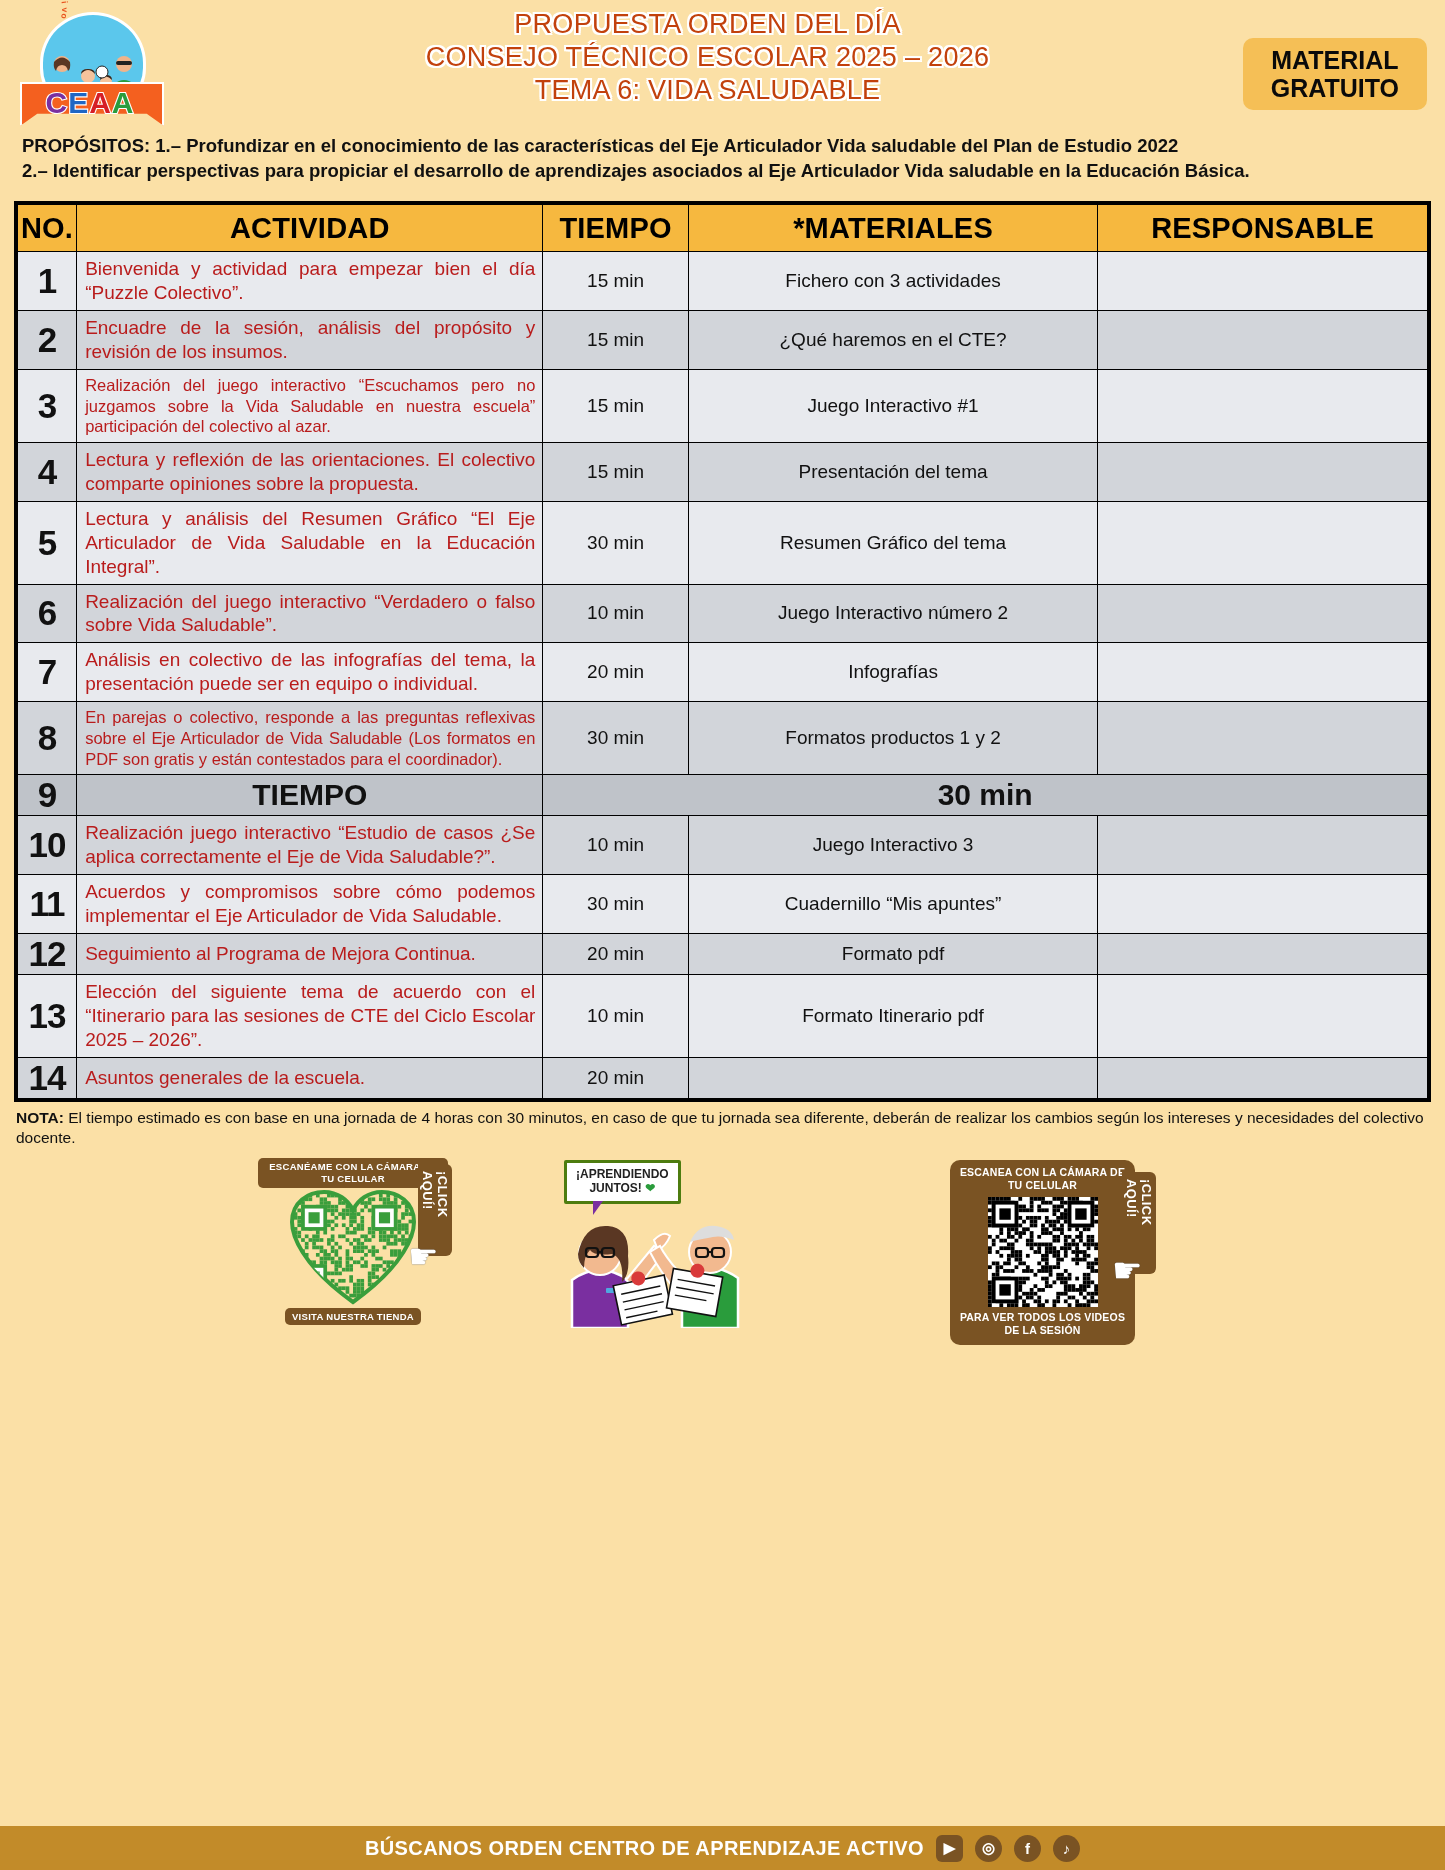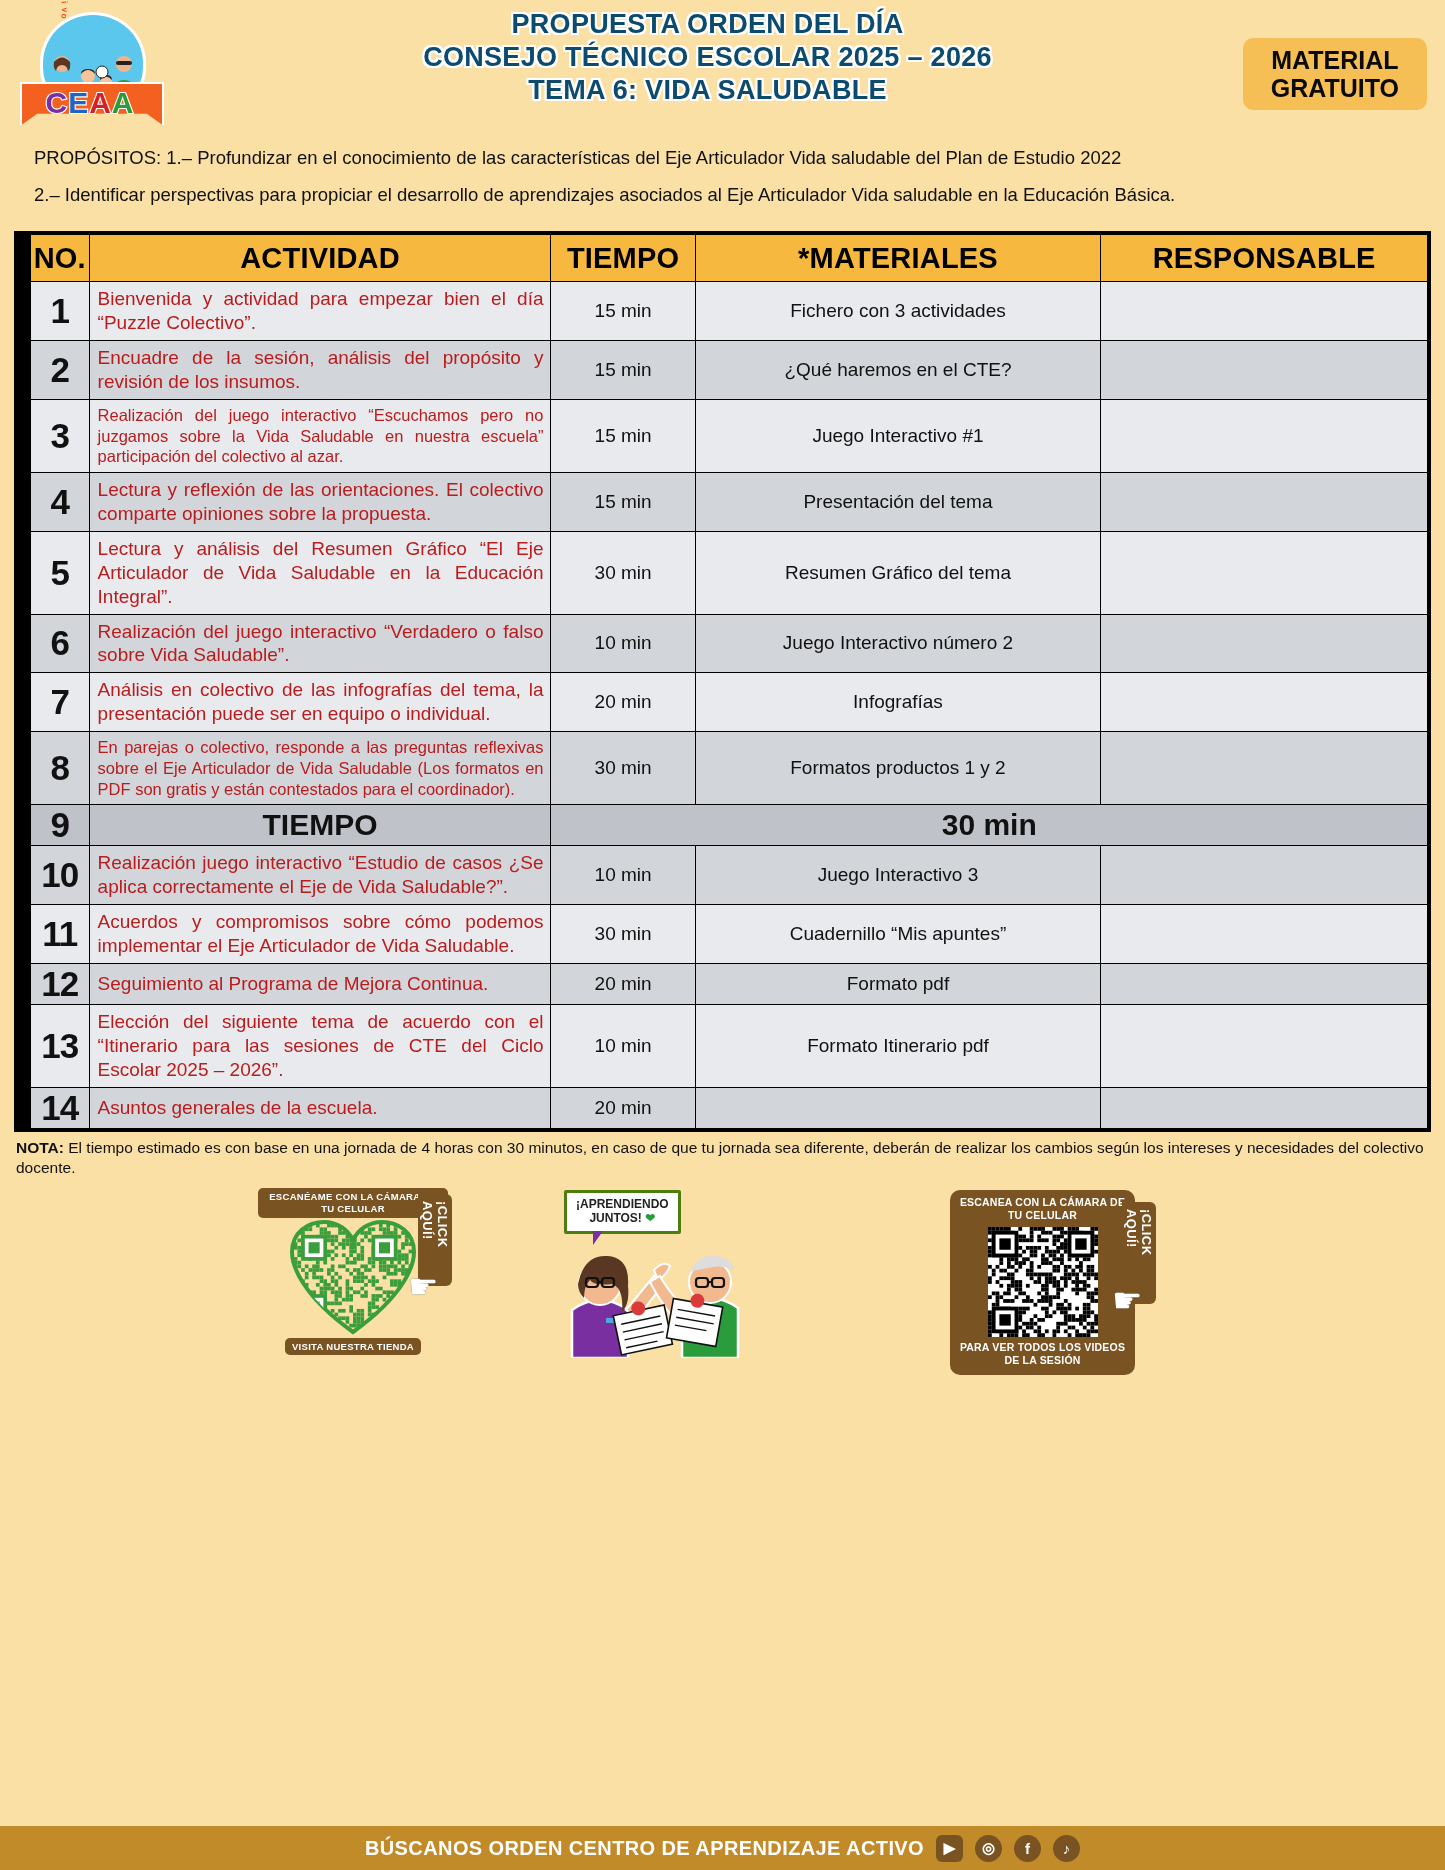--- a/index.html
+++ b/index.html
@@ -94,22 +94,22 @@
 
   .title-block {
     position: absolute;
     left: 180px;
     right: 210px;
     top: 8px;
     text-align: center;
   }
   .title-line {
     font-size: 27px;
-    font-weight: bold;
-    color: #0c4a6e;
+    font-weight: normal;
+    color: #c2410c;
     letter-spacing: 0.3px;
     line-height: 1.22;
     text-shadow:
       -2px -2px 0 #fff,  2px -2px 0 #fff,
       -2px  2px 0 #fff,  2px  2px 0 #fff,
       -2px  0   0 #fff,  2px  0   0 #fff,
        0   -2px 0 #fff,  0    2px 0 #fff;
   }
   .badge {
     position: absolute;
@@ -126,28 +126,27 @@
   }
 
   
   .propositos {
     padding: 6px 16px 0 22px;
     font-size: 18.5px;
     line-height: 1.33;
     color: #111;
     text-align: justify;
   }
-  .propositos p { margin: 12px; }
+  .propositos p { margin: 0; font-weight: bold; }
 
   
   .table-wrap {
-    margin: 24px 14px 0 14px;
+    margin: 18px 14px 0 14px;
     border: 3px solid #000;
     background: #000;
-    padding-left: 13px;
   }
   table {
     border-collapse: collapse;
     width: 100%;
     table-layout: fixed;
   }
   th, td {
     border: 1.6px solid #000;
     vertical-align: middle;
     padding: 0;

